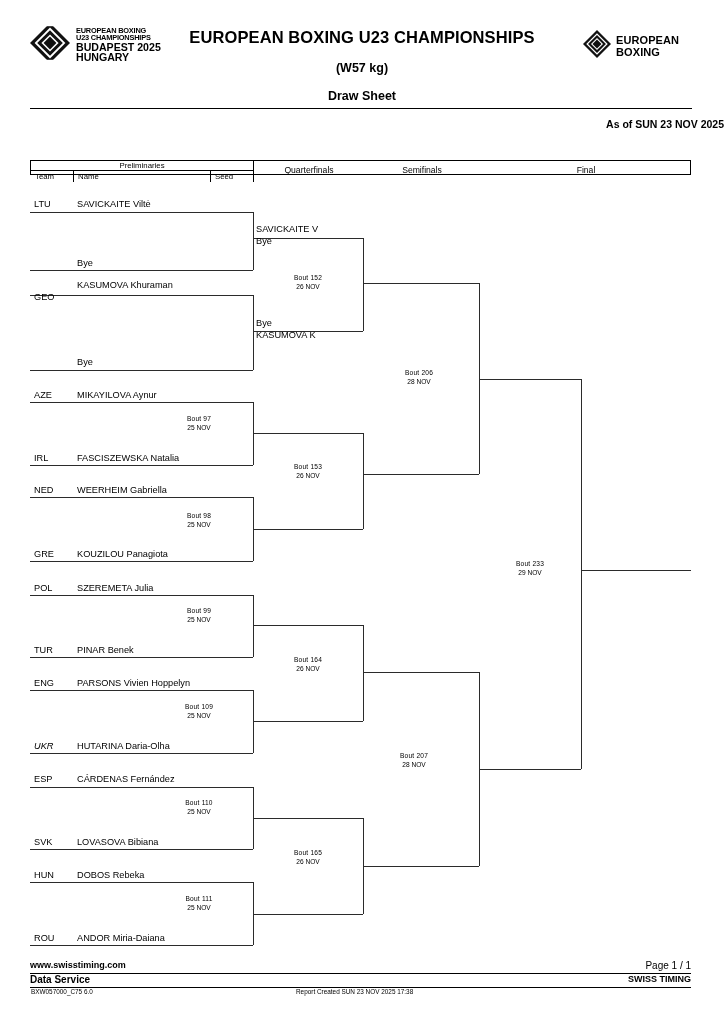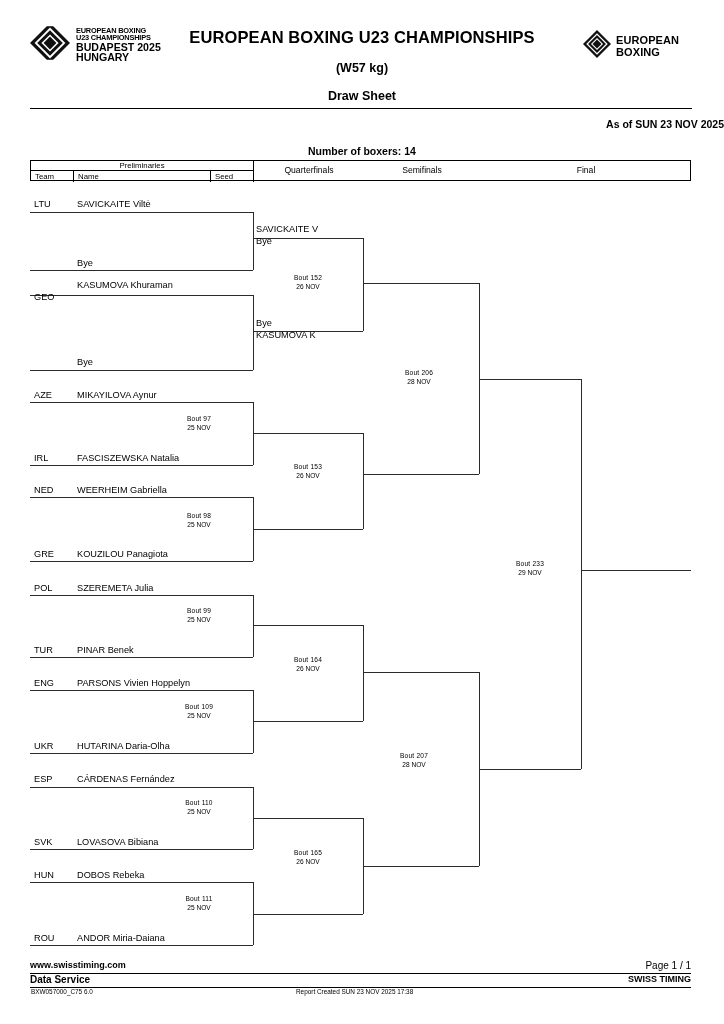--- a/index.html
+++ b/index.html
@@ -20,21 +20,21 @@
   .logoTxtR{font-size:11px;line-height:1.12;font-weight:bold;letter-spacing:.1px;}
 
   .title{position:absolute;left:0;top:28px;width:724px;text-align:center;font-size:16.5px;font-weight:bold;letter-spacing:.1px;}
   .weight{position:absolute;left:0;top:61px;width:724px;text-align:center;font-size:12.5px;font-weight:bold;}
   .drawsheet{position:absolute;left:0;top:89px;width:724px;text-align:center;font-size:12.5px;font-weight:bold;}
   .rule{position:absolute;left:30px;top:108px;width:662px;height:0;border-top:1px solid #000;}
   .asof{position:absolute;left:0;top:118px;width:724px;text-align:right;font-size:10.5px;font-weight:bold;}
   .nbox{position:absolute;left:0;top:145px;width:724px;text-align:center;font-size:10.5px;font-weight:bold;}
 
   
-  .colhdr{position:absolute;left:30px;top:160px;width:661px;height:21px;border:1px solid #000;box-sizing:border-box;}
+  .colhdr{position:absolute;left:30px;top:160px;width:661px;height:15px;border:1px solid #000;box-sizing:border-box;}
   .ch-prelim{position:absolute;left:0;top:0;width:223px;height:10px;border-right:1px solid #000;border-bottom:1px solid #000;box-sizing:border-box;text-align:center;font-size:7.8px;line-height:10px;}
   .ch-team{position:absolute;left:0;top:10px;width:43px;height:11px;border-right:1px solid #000;box-sizing:border-box;font-size:7.8px;line-height:11px;padding-left:4px;}
   .ch-name{position:absolute;left:43px;top:10px;width:137px;height:11px;border-right:1px solid #000;box-sizing:border-box;font-size:7.8px;line-height:11px;padding-left:4px;}
   .ch-seed{position:absolute;left:180px;top:10px;width:43px;height:11px;border-right:1px solid #000;box-sizing:border-box;font-size:7.8px;line-height:11px;padding-left:4px;}
   .ch-qf{position:absolute;left:223px;top:0;width:110px;height:19px;text-align:center;font-size:8.6px;line-height:19px;}
   .ch-sf{position:absolute;left:333px;top:0;width:116px;height:19px;text-align:center;font-size:8.6px;line-height:19px;}
   .ch-fin{position:absolute;left:449px;top:0;width:212px;height:19px;text-align:center;font-size:8.6px;line-height:19px;}
 
   
   .bk{position:absolute;left:0;top:0;width:724px;height:776px;}
@@ -99,21 +99,20 @@
         <div class="big">BUDAPEST 2025</div>
         <div class="big">HUNGARY</div>
       </span>
     </div>
 
     <div class="title">EUROPEAN BOXING U23 CHAMPIONSHIPS</div>
     <div class="weight">(W57 kg)</div>
     <div class="drawsheet">Draw Sheet</div>
     <div class="rule"></div>
     <div class="asof">As of SUN 23 NOV 2025</div>
-    <div class="nbox">Number of boxers: 14</div>
 
     <div class="logo-right">
       <span class="dia">
         <svg width="28" height="28" viewBox="0 0 40 40">
           <g fill="#111">
               <path d="M20 0 L40 20 L20 40 L0 20 Z"></path>
             </g>
           <g fill="#fff">
               <path d="M20 4.6 L35.4 20 L20 35.4 L4.6 20 Z"></path>
             </g>
@@ -195,21 +194,21 @@
     <div class="bout" style="left:167px;top:606px;width:64px;">
       <div class="bno">Bout  99</div>
       <div>25 NOV</div>
     </div>
 
     <div class="hl" style="left:30px;top:690px;width:223px;"></div>
     <div class="hl" style="left:30px;top:753px;width:223px;"></div>
     <div class="vl" style="left:253px;top:690px;height:63px;"></div>
     <div class="team" style="left:34px;top:678px;">ENG</div>
     <div class="nm" style="left:77px;top:678px;">PARSONS Vivien Hoppelyn</div>
-    <div class="team" style="left:34px;top:741px;">UKR</div>
+    <div class="team" style="left:34px;top:741px;font-style:italic;">UKR</div>
     <div class="nm" style="left:77px;top:741px;">HUTARINA Daria-Olha</div>
     <div class="bout" style="left:167px;top:702px;width:64px;">
       <div class="bno">Bout  109</div>
       <div>25 NOV</div>
     </div>
 
     <div class="hl" style="left:30px;top:787px;width:223px;"></div>
     <div class="hl" style="left:30px;top:849px;width:223px;"></div>
     <div class="vl" style="left:253px;top:787px;height:62px;"></div>
     <div class="team" style="left:34px;top:774px;">ESP</div>

